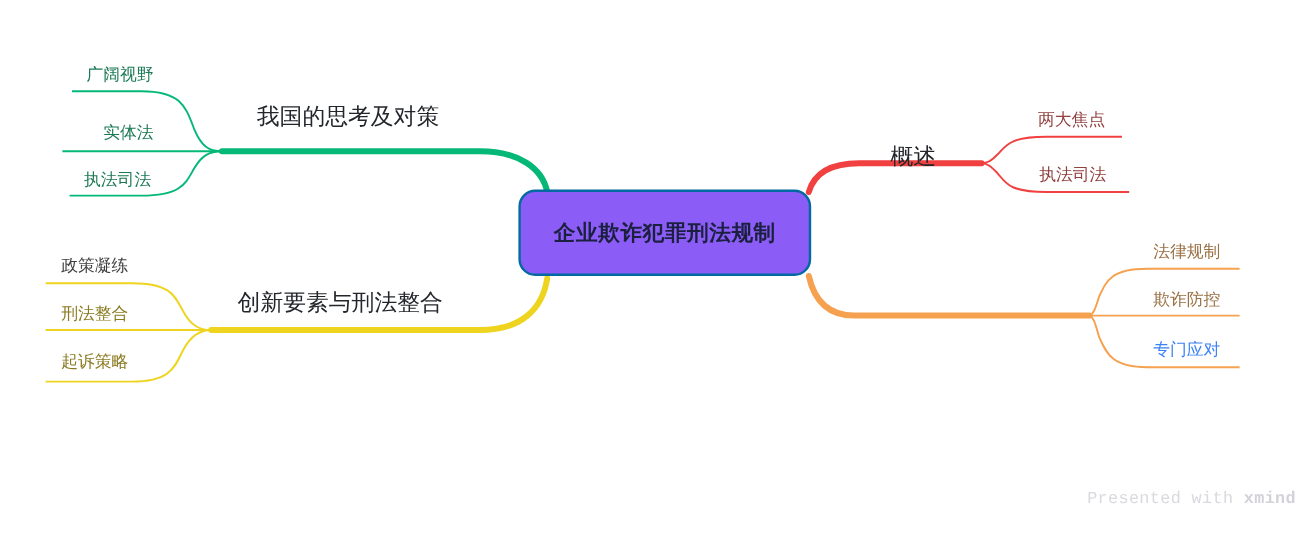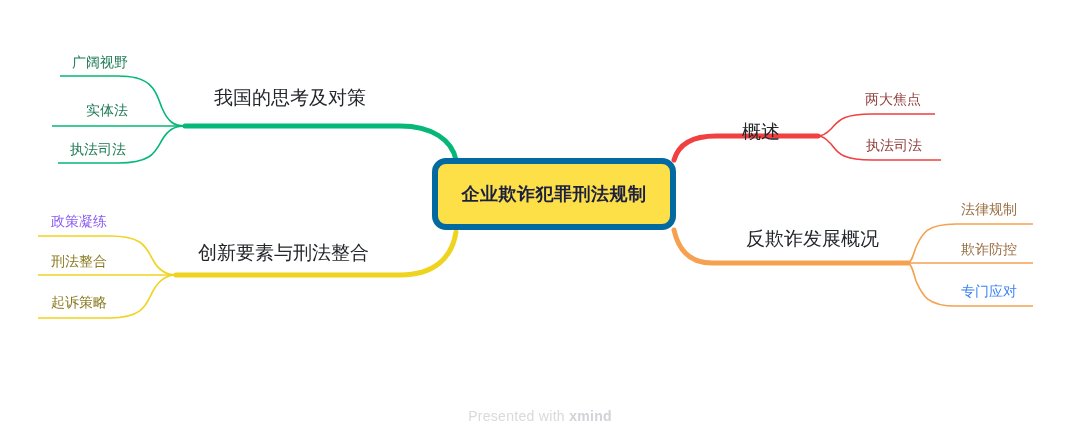--- a/index.html
+++ b/index.html
@@ -27,23 +27,23 @@
   }
 
   
   .central-node {
     position: absolute;
     left: 432px;
     top: 158px;
     width: 244px;
     height: 72px;
     box-sizing: border-box;
-    border: 6px solid #0369a1;
+    border: 2px solid #0369a1;
     border-radius: 14px;
-    background: #fde047;
+    background: #8b5cf6;
     display: flex;
     flex-direction: column;
     align-items: center;
     justify-content: center;
     z-index: 5;
   }
   .central-line {
     font-size: 18px;
     font-weight: bold;
     color: #1b2040;
@@ -70,25 +70,26 @@
     line-height: 18px;
     z-index: 4;
   }
 
   
   .watermark {
     position: absolute;
     left: 0;
     top: 408px;
     width: 1080px;
-    text-align: center;
+    text-align: right;
     font-size: 14px;
     color: #d9d9de;
     letter-spacing: 0.3px;
     user-select: none;
+    font-family: Liberation Mono, monospace;
   }
   .watermark .brand {
     font-weight: bold;
     color: #d2d2d8;
   }
 </style>
 </head>
 <body>
 
 <div id="canvas">
@@ -126,27 +127,26 @@
   <div class="central-node">
     <div class="central-line">企业欺诈犯罪刑法规制</div>
   </div>
 
   <div class="main-label" style="left:214px; top:87px;">我国的思考及对策</div>
 
   <div class="main-label" style="left:198px; top:242px;">创新要素与刑法整合</div>
 
   <div class="main-label" style="left:742px; top:98px;margin-top:23px;">概述</div>
 
-  <div class="main-label" style="left:746px; top:228px;">反欺诈发展概况</div>
 
   <div class="sub-label" style="left:72px; top:53px; color:#1d7a55;">广阔视野</div>
   <div class="sub-label" style="left:86px; top:101px; color:#1d7a55;">实体法</div>
   <div class="sub-label" style="left:70px; top:140px; color:#1d7a55;">执法司法</div>
 
-  <div class="sub-label" style="left:51px; top:212px; color:#8b5cf6;">政策凝练</div>
+  <div class="sub-label" style="left:51px; top:212px; color:#404040;">政策凝练</div>
   <div class="sub-label" style="left:51px; top:252px; color:#8a7a20;">刑法整合</div>
   <div class="sub-label" style="left:51px; top:294px; color:#8a7a20;font-family:Liberation Mono, monospace;">起诉策略</div>
 
   <div class="sub-label" style="left:865px; top:90px; color:#90413f;">两大焦点</div>
   <div class="sub-label" style="left:866px; top:136px; color:#90413f;">执法司法</div>
 
   <div class="sub-label" style="left:961px; top:200px; color:#9a7044;text-align:center;">法律规制</div>
   <div class="sub-label" style="left:961px; top:240px; color:#9a7044;">欺诈防控</div>
   <div class="sub-label" style="left:961px; top:282px; color:#3b82f6;">专门应对</div>
 

